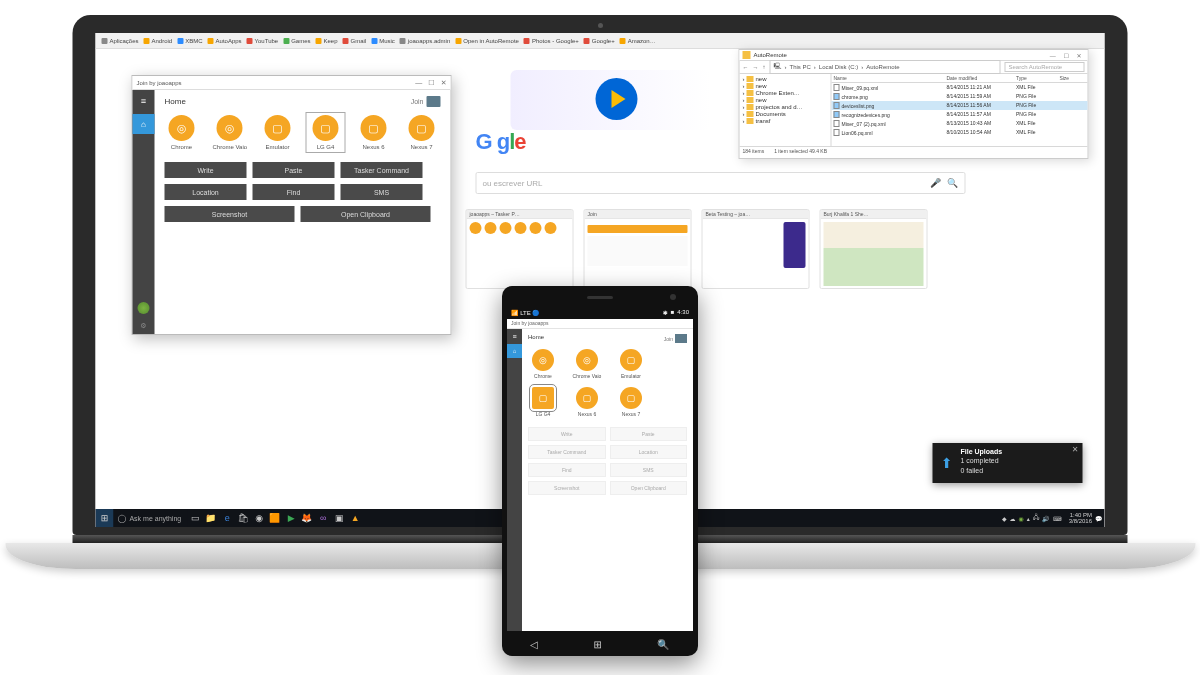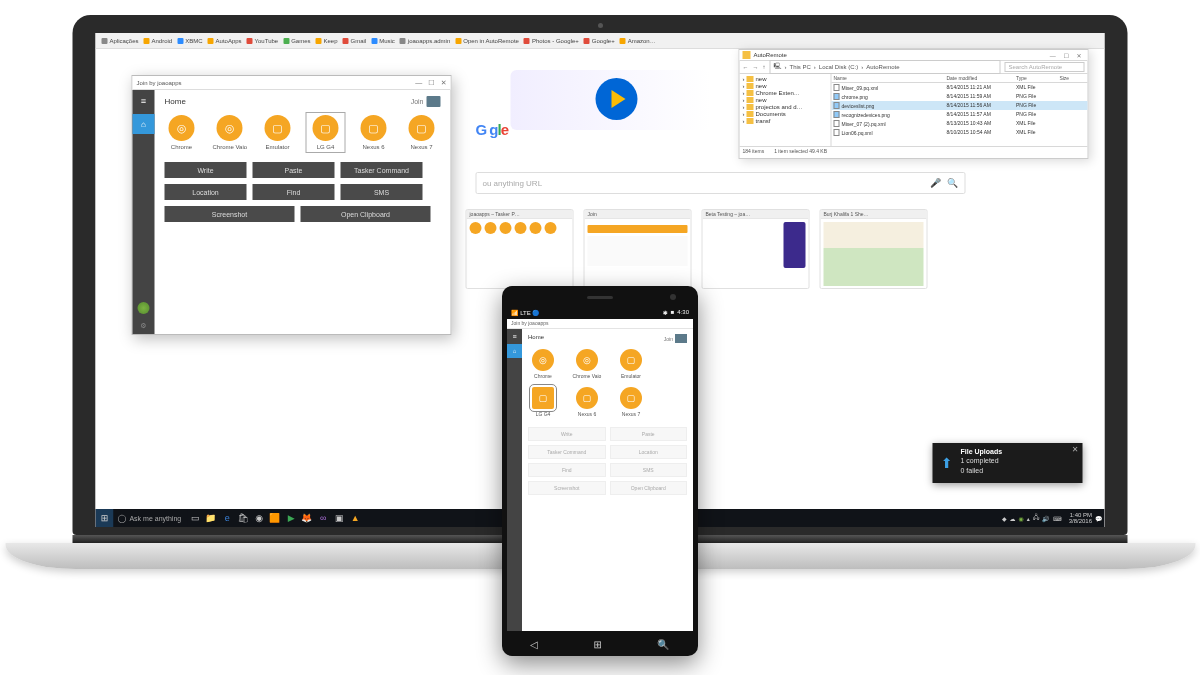--- a/index.html
+++ b/index.html
@@ -21,21 +21,21 @@
   .bk-ico { width:6px; height:6px; background:#f7a600; border-radius:1px; }
   .bk-ico.a{background:#e04b3b;} .bk-ico.b{background:#2c8cff;} .bk-ico.c{background:#4caf50;} .bk-ico.d{background:#888;}
 
   .desktop-body { position:absolute; top:16px; left:0; right:0; bottom:18px; background:#fff; }
 
   
   .google-doodle { position:absolute; top:18px; left:380px; width:270px; height:65px; display:flex; align-items:center; justify-content:center; }
   .doodle-art { width:200px; height:60px; background:linear-gradient(90deg,#f1eeff,#fff); border-radius:6px; position:relative; }
   .doodle-play { position:absolute; left:85px; top:8px; width:42px; height:42px; border-radius:50%; background:#0066d6; display:flex; align-items:center; justify-content:center; }
   .doodle-play:before { content:""; border-left:14px solid #fbbc05; border-top:9px solid transparent; border-bottom:9px solid transparent; margin-left:3px; }
-  .g-letters { position:absolute; left:380px; top:72px; font-size:15px; font-weight:600; letter-spacing:-1px; }
+  .g-letters { position:absolute; left:380px; top:80px; font-size:22px; font-weight:600; letter-spacing:-1px; }
   .g-letters span:nth-child(1){color:#4285F4;} .g-letters span:nth-child(2){color:#EA4335;} .g-letters span:nth-child(3){color:#FBBC05;} .g-letters span:nth-child(4){color:#4285F4;} .g-letters span:nth-child(5){color:#34A853;} .g-letters span:nth-child(6){color:#EA4335;}
   .share-icon { position:absolute; top:22px; right:355px; font-size:11px; color:#666; }
 
   .searchbar { position:absolute; top:123px; left:380px; width:490px; height:22px; border:1px solid #ddd; border-radius:2px; display:flex; align-items:center; padding:0 6px; font-size:8px; color:#aaa; }
   .searchbar .mic { margin-left:auto; color:#4285F4; font-size:9px; }
   .searchbar .sbtn { color:#4285F4; font-size:9px; margin-left:6px; }
 
   .thumbs-row { position:absolute; top:160px; left:370px; display:flex; gap:10px; }
   .thumb { width:108px; height:80px; border:1px solid #e0e0e0; border-radius:2px; background:#fff; overflow:hidden; }
   .thumb .thead { height:9px; background:#f0f0f0; font-size:5px; color:#555; padding:1px 3px; border-bottom:1px solid #e6e6e6; white-space:nowrap; overflow:hidden; text-overflow:ellipsis; }
@@ -200,21 +200,21 @@
         <div class="desktop-body">
 
           <div class="google-doodle">
             <div class="doodle-art">
                 <div class="doodle-play"></div>
               </div>
           </div>
           <span class="share-icon">⤴</span>
           <div class="g-letters"><span>G</span><span> </span><span> </span><span>g</span><span>l</span><span>e</span></div>
           <div class="searchbar">
-            <span>ou anything URL</span>
+            <span>ou escrever URL</span>
             <span class="mic">🎤</span>
             <span class="sbtn">🔍</span>
           </div>
 
           <div class="thumbs-row" id="thumbs">
               <div class="thumb">
                 <div class="thead">joaoapps – Tasker P…</div>
                 <div class="tbody">
                   <div class="tb-devs">
                     <div class="tb-dev"></div>

